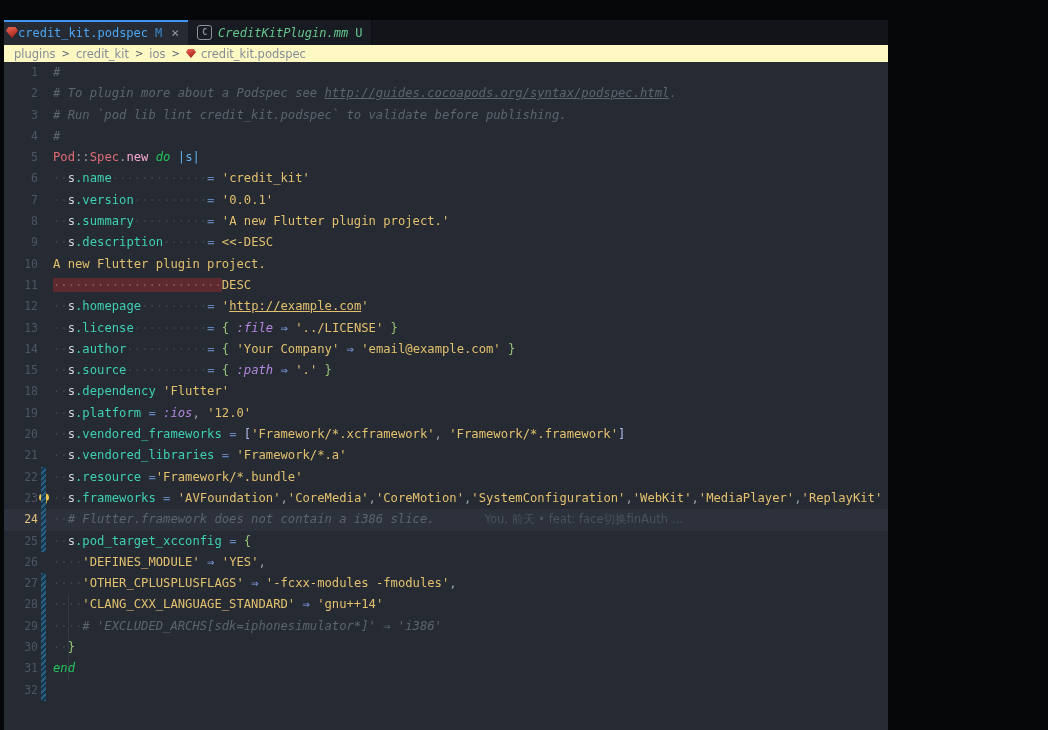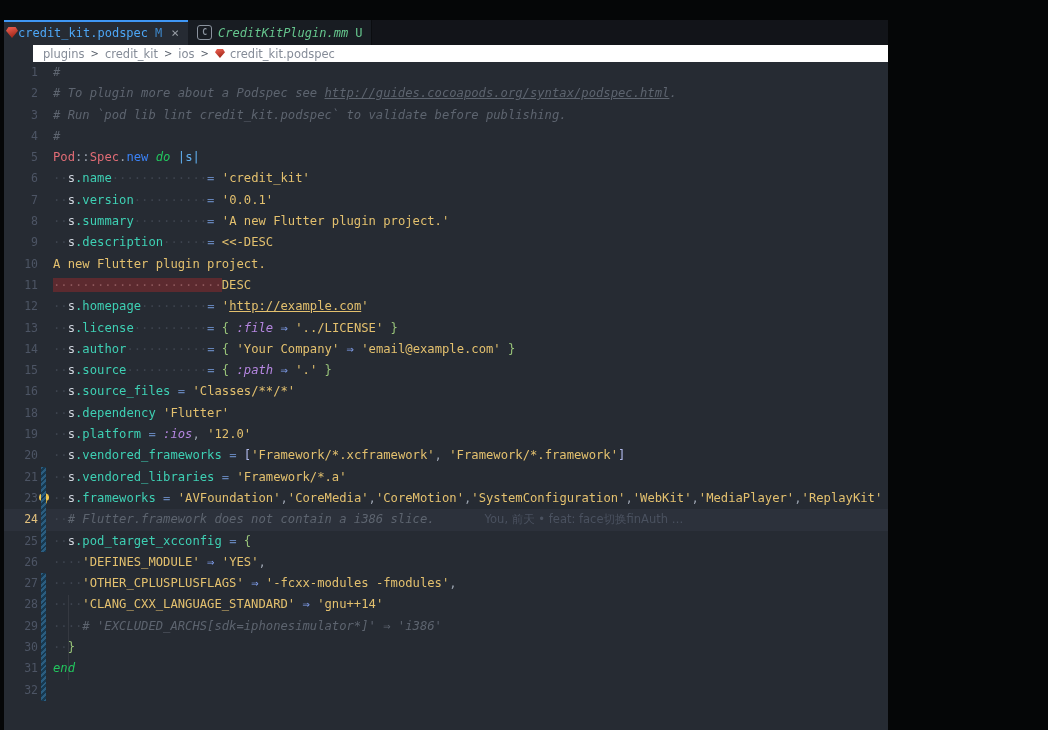--- a/index.html
+++ b/index.html
@@ -15,42 +15,42 @@
   .tab1label{color:#4da6f5;}
   .badge-m{color:#3d86c8;margin-left:7px;}
   .closex{color:#9aa0a8;margin-left:9px;font-size:13px;}
   .tab2label{color:#66c78e;font-style:italic;margin-left:6px;}
   .badge-u{color:#66c78e;margin-left:7px;}
   .gem{width:12px;height:11px;background:linear-gradient(160deg,#e05647 20%,#a42a1c 80%);clip-path:polygon(20% 0,80% 0,100% 35%,50% 100%,0 35%);display:inline-block;flex:none;}
   .gem.clip{margin-left:-7px;}
   .objc-icon{width:13px;height:13px;border:1.5px solid #8b939e;border-radius:3px;color:#8b939e;font-size:8px;line-height:13px;text-align:center;display:inline-block;flex:none;font-weight:bold;}
 
   
-  .breadcrumb{height:17px;display:flex;align-items:center;font-size:11.5px;color:#858c98;padding-left:10px;background:#ffffff;font-family:"DejaVu Sans",sans-serif;margin-left:29px;}
+  .breadcrumb{height:17px;display:flex;align-items:center;font-size:11.5px;color:#858c98;padding-left:10px;background:#fef9c3;font-family:"DejaVu Sans",sans-serif;}
   .breadcrumb .sep{color:#565e6a;margin:0 6px;font-size:10px;}
   .breadcrumb .gem{width:10px;height:9px;margin-right:5px;}
   .crumb{cursor:pointer;}
 
   
   .code{position:relative;font-size:12.2px;}
   .cl{height:21.3px;line-height:21.3px;display:flex;white-space:pre;}
   .cl.cur{background:#2c313b;align-items:flex-end;}
   .ln{width:34px;text-align:right;color:#4d5565;font-size:11.5px;flex:none;}
   .cl.cur .ln{color:#e2c07d;}
   .mk{width:15px;flex:none;position:relative;}
   .ct{flex:1;min-width:0;}
 
   .cm{color:#5d646f;font-style:italic;}
   .cmu{color:#5d646f;font-style:italic;text-decoration:underline;}
   .pln{color:#cfd4dc;}
   .prop{color:#3ed0b4;}
   .str{color:#e3c06e;}
   .stru{color:#e3c06e;text-decoration:underline;}
   .cls{color:#e06c75;}
-  .fn{color:#3b82f6;}
+  .fn{color:#f9a8d4;}
   .kw{color:#22c55e;font-style:italic;}
   .sym{color:#b586e0;font-style:italic;margin-top:20px;}
   .var{color:#61afef;}
   .op{color:#6584b8;}
   .arr{color:#84a3f5;}
   .brace{color:#98c379;}
   .brk{color:#afb8ea;}
   .punct{color:#99a1ad;}
   .ws{color:#3d434e;}
   .redws{background:#5c2a2f;color:#8d575b;}
@@ -102,25 +102,25 @@
         <div class="cl"><span class="ln">6</span><span class="mk"></span><span class="ct"><span class="ws">··</span><span class="pln">s</span><span class="prop">.name</span><span class="ws">·············</span><span class="op">=</span><span class="pln"> </span><span class="str">'credit_kit'</span></span></div>
         <div class="cl"><span class="ln">7</span><span class="mk"></span><span class="ct"><span class="ws">··</span><span class="pln">s</span><span class="prop">.version</span><span class="ws">··········</span><span class="op">=</span><span class="pln"> </span><span class="str">'0.0.1'</span></span></div>
         <div class="cl"><span class="ln">8</span><span class="mk"></span><span class="ct"><span class="ws">··</span><span class="pln">s</span><span class="prop">.summary</span><span class="ws">··········</span><span class="op">=</span><span class="pln"> </span><span class="str">'A new Flutter plugin project.'</span></span></div>
         <div class="cl"><span class="ln">9</span><span class="mk"></span><span class="ct"><span class="ws">··</span><span class="pln">s</span><span class="prop">.description</span><span class="ws">······</span><span class="op">=</span><span class="pln"> </span><span class="str">&lt;&lt;-DESC</span></span></div>
         <div class="cl"><span class="ln">10</span><span class="mk"></span><span class="ct"><span class="str">A new Flutter plugin project.</span></span></div>
         <div class="cl"><span class="ln">11</span><span class="mk"></span><span class="ct"><span class="redws">·······················</span><span class="str">DESC</span></span></div>
         <div class="cl"><span class="ln">12</span><span class="mk"></span><span class="ct"><span class="ws">··</span><span class="pln">s</span><span class="prop">.homepage</span><span class="ws">·········</span><span class="op">=</span><span class="pln"> </span><span class="str">'</span><span class="stru">http://example.com</span><span class="str">'</span></span></div>
         <div class="cl"><span class="ln">13</span><span class="mk"></span><span class="ct"><span class="ws">··</span><span class="pln">s</span><span class="prop">.license</span><span class="ws">··········</span><span class="op">=</span><span class="pln"> </span><span class="brace">{</span><span class="pln"> </span><span class="sym">:file</span><span class="pln"> </span><span class="arr">⇒</span><span class="pln"> </span><span class="str">'../LICENSE'</span><span class="pln"> </span><span class="brace">}</span></span></div>
         <div class="cl"><span class="ln">14</span><span class="mk"></span><span class="ct"><span class="ws">··</span><span class="pln">s</span><span class="prop">.author</span><span class="ws">···········</span><span class="op">=</span><span class="pln"> </span><span class="brace">{</span><span class="pln"> </span><span class="str">'Your Company'</span><span class="pln"> </span><span class="arr">⇒</span><span class="pln"> </span><span class="str">'email@example.com'</span><span class="pln"> </span><span class="brace">}</span></span></div>
         <div class="cl"><span class="ln">15</span><span class="mk"></span><span class="ct"><span class="ws">··</span><span class="pln">s</span><span class="prop">.source</span><span class="ws">···········</span><span class="op">=</span><span class="pln"> </span><span class="brace">{</span><span class="pln"> </span><span class="sym">:path</span><span class="pln"> </span><span class="arr">⇒</span><span class="pln"> </span><span class="str">'.'</span><span class="pln"> </span><span class="brace">}</span></span></div>
-        <div class="cl"><span class="ln">16</span><span class="mk"></span><span class="ct"><span class="ws">··</span><span class="pln">s</span><span class="prop">.source_files</span><span class="pln"> </span><span class="op">=</span><span class="pln"> </span><span class="str">'Classes/**/*'</span></span></div>
         <div class="cl"><span class="ln">18</span><span class="mk"></span><span class="ct"><span class="ws">··</span><span class="pln">s</span><span class="prop">.dependency</span><span class="pln"> </span><span class="str">'Flutter'</span></span></div>
         <div class="cl"><span class="ln">19</span><span class="mk"></span><span class="ct"><span class="ws">··</span><span class="pln">s</span><span class="prop">.platform</span><span class="pln"> </span><span class="op">=</span><span class="pln"> </span><span class="sym">:ios</span><span class="punct">,</span><span class="pln"> </span><span class="str">'12.0'</span></span></div>
         <div class="cl"><span class="ln">20</span><span class="mk"></span><span class="ct"><span class="ws">··</span><span class="pln">s</span><span class="prop">.vendored_frameworks</span><span class="pln"> </span><span class="op">=</span><span class="pln"> </span><span class="brk">[</span><span class="str">'Framework/*.xcframework'</span><span class="punct">,</span><span class="pln"> </span><span class="str">'Framework/*.framework'</span><span class="brk">]</span></span></div>
         <div class="cl"><span class="ln">21</span><span class="mk"></span><span class="ct"><span class="ws">··</span><span class="pln">s</span><span class="prop">.vendored_libraries</span><span class="pln"> </span><span class="op">=</span><span class="pln"> </span><span class="str">'Framework/*.a'</span></span></div>
+        <div class="cl"><span class="ln">22</span><span class="mk"></span><span class="ct"><span class="ws">··</span><span class="pln">s</span><span class="prop">.resource</span><span class="pln"> </span><span class="op">=</span><span class="str">'Framework/*.bundle'</span></span></div>
         <div class="cl"><span class="ln">23</span><span class="mk"><span class="bulb"></span></span><span class="ct"><span class="ws">··</span><span class="pln">s</span><span class="prop">.frameworks</span><span class="pln"> </span><span class="op">=</span><span class="pln"> </span><span class="str">'AVFoundation'</span><span class="punct">,</span><span class="str">'CoreMedia'</span><span class="punct">,</span><span class="str">'CoreMotion'</span><span class="punct">,</span><span class="str">'SystemConfiguration'</span><span class="punct">,</span><span class="str">'WebKit'</span><span class="punct">,</span><span class="str">'MediaPlayer'</span><span class="punct">,</span><span class="str">'ReplayKit'</span></span></div>
         <div class="cl cur"><span class="ln">24</span><span class="mk"></span><span class="ct"><span class="ws">··</span><span class="cm"># Flutter.framework does not contain a i386 slice.</span><span class="blame">You, 前天 • feat: face切换finAuth …</span></span></div>
         <div class="cl"><span class="ln">25</span><span class="mk"></span><span class="ct"><span class="ws">··</span><span class="pln">s</span><span class="prop">.pod_target_xcconfig</span><span class="pln"> </span><span class="op">=</span><span class="pln"> </span><span class="brace">{</span></span></div>
         <div class="cl"><span class="ln">26</span><span class="mk"></span><span class="ct"><span class="ws">····</span><span class="str">'DEFINES_MODULE'</span><span class="pln"> </span><span class="arr">⇒</span><span class="pln"> </span><span class="str">'YES'</span><span class="punct">,</span></span></div>
         <div class="cl"><span class="ln">27</span><span class="mk"></span><span class="ct"><span class="ws">····</span><span class="str">'OTHER_CPLUSPLUSFLAGS'</span><span class="pln"> </span><span class="arr">⇒</span><span class="pln"> </span><span class="str">'-fcxx-modules -fmodules'</span><span class="punct">,</span></span></div>
         <div class="cl"><span class="ln">28</span><span class="mk"></span><span class="ct"><span class="ws">····</span><span class="str">'CLANG_CXX_LANGUAGE_STANDARD'</span><span class="pln"> </span><span class="arr">⇒</span><span class="pln"> </span><span class="str">'gnu++14'</span></span></div>
         <div class="cl"><span class="ln">29</span><span class="mk"></span><span class="ct"><span class="ws">····</span><span class="cm"># 'EXCLUDED_ARCHS[sdk=iphonesimulator*]' ⇒ 'i386'</span></span></div>
         <div class="cl"><span class="ln">30</span><span class="mk"></span><span class="ct"><span class="ws">··</span><span class="brace">}</span></span></div>
         <div class="cl"><span class="ln">31</span><span class="mk"></span><span class="ct"><span class="kw">end</span></span></div>
         <div class="cl"><span class="ln">32</span><span class="mk"></span><span class="ct"></span></div>

